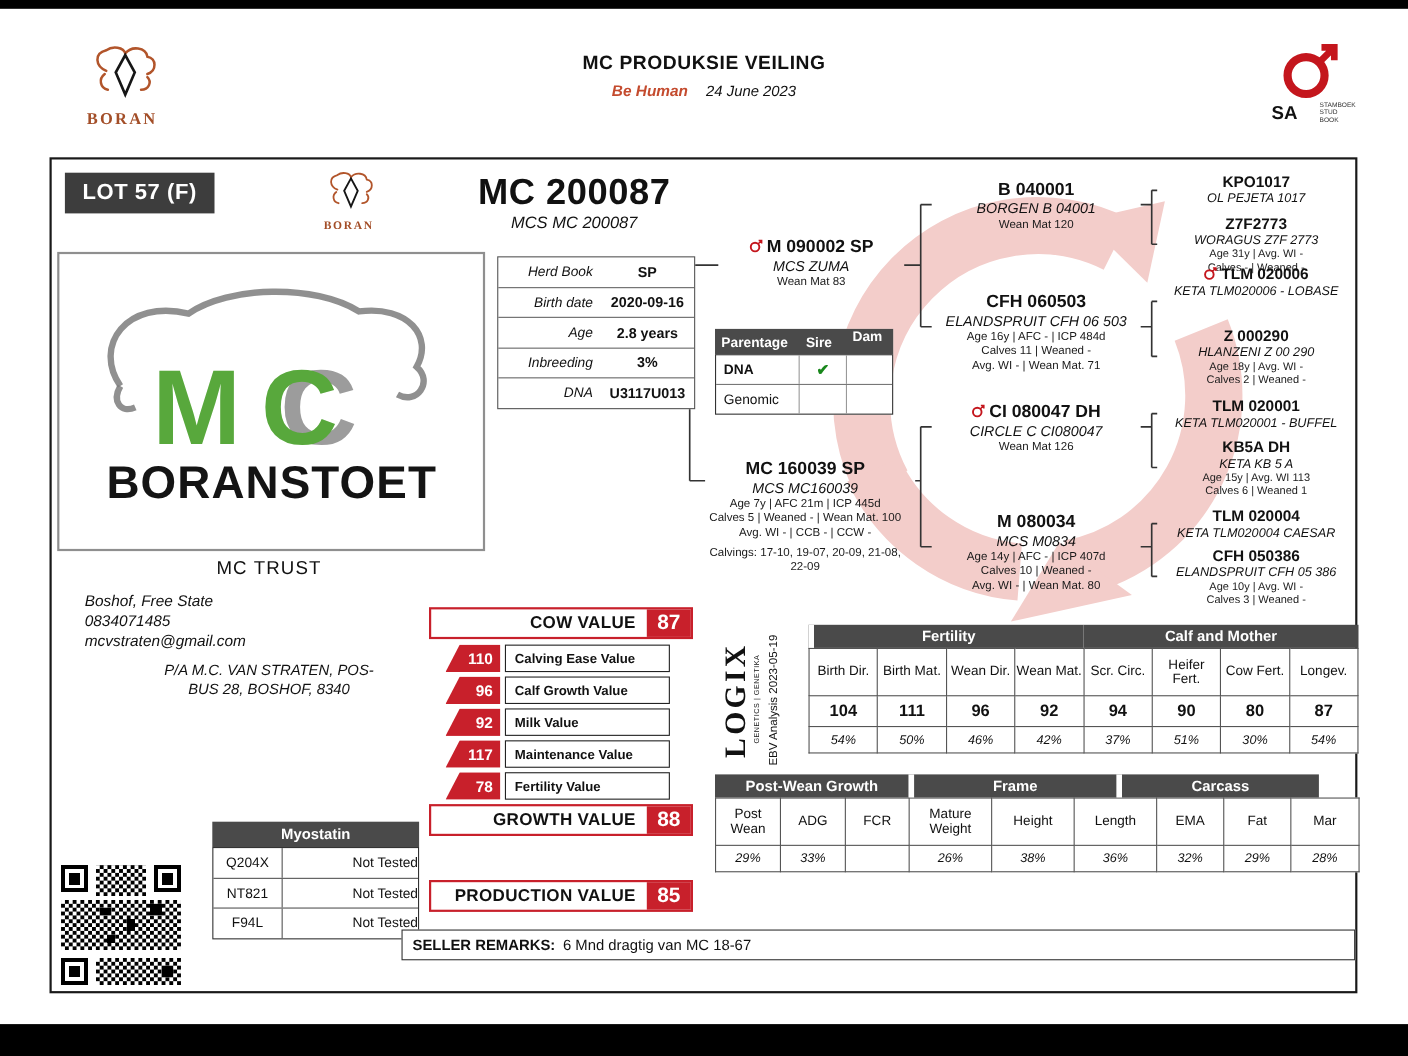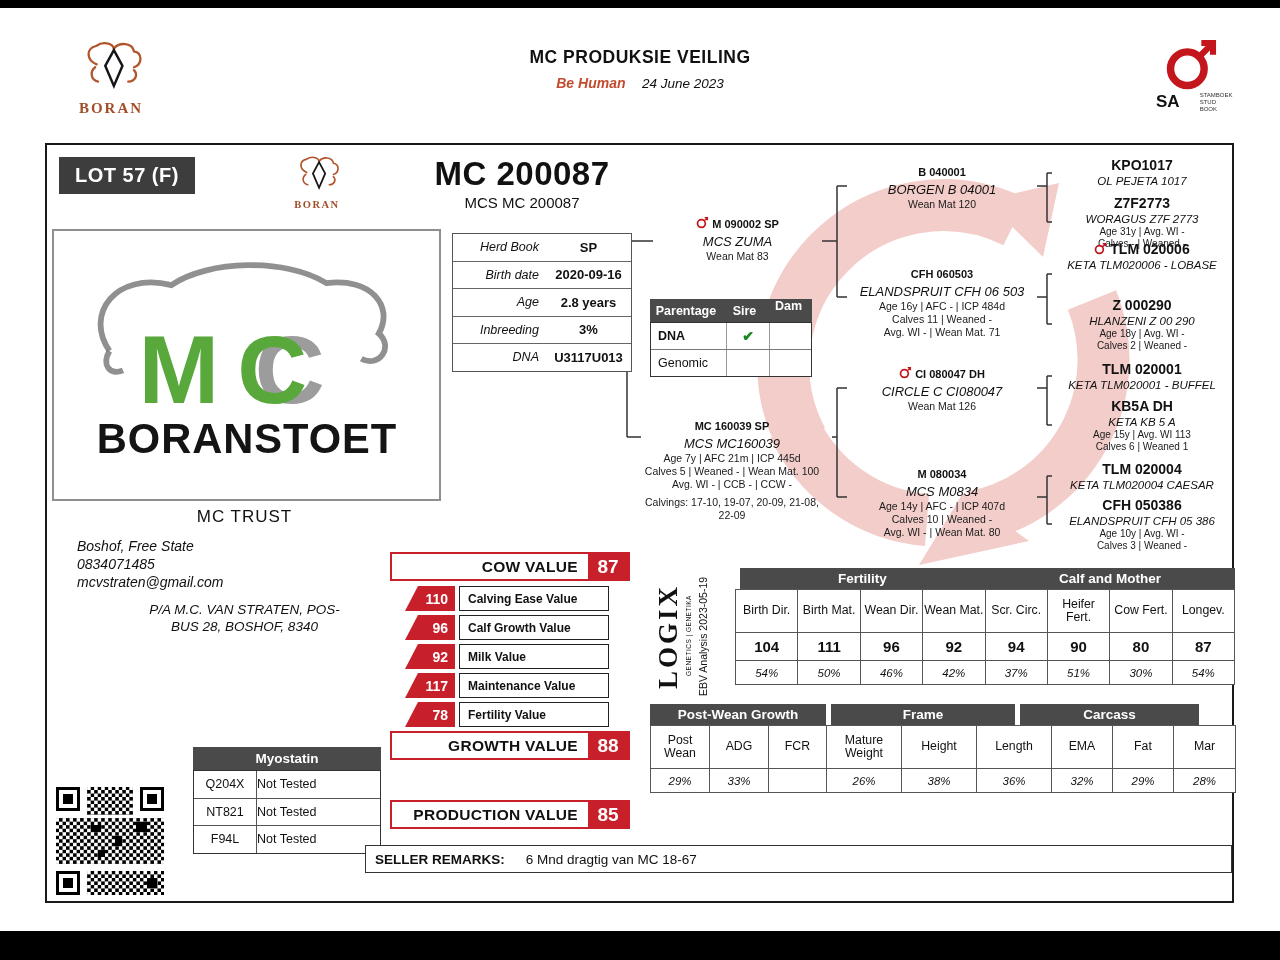--- a/index.html
+++ b/index.html
@@ -6,21 +6,21 @@
   body{width:1280px;height:960px;position:relative;background:#fff;
        font-family:"Liberation Sans",sans-serif;color:#111;overflow:hidden}
   .abs{position:absolute}
   .black-bar{position:absolute;left:0;width:1280px;background:#000}
   .card{position:absolute;left:45px;top:143px;width:1185px;height:756px;border:2.5px solid #191919}
   .overlay{position:absolute;left:0;top:0}
 
   .lot-badge{position:absolute;left:12px;top:12px;background:#3d3d3d;color:#fff;
              font-size:20px;font-weight:bold;padding:7px 16px;letter-spacing:.5px}
   .animal-id{font-size:33px;font-weight:bold;letter-spacing:.5px;text-align:center}
-  .animal-name{font-size:15px;text-align:center;margin-top:1px}
+  .animal-name{font-size:15px;font-style:italic;text-align:center;margin-top:1px}
 
   .photo-box{position:absolute;left:5px;top:84px;width:385px;height:268px;border:2px solid #8f8f8f;
              display:flex;align-items:center;justify-content:center;background:#fff}
 
   .owner-name{position:absolute;left:5px;top:362px;width:385px;text-align:center;
               font-size:17px;letter-spacing:1px}
   .contact{position:absolute;left:30px;top:392px;font-style:italic;font-size:14px;line-height:18px}
   .address{position:absolute;left:5px;top:456px;width:385px;text-align:center;
            font-style:italic;font-size:13.5px;line-height:17px}
 
@@ -35,21 +35,21 @@
               height:23px;align-items:center;text-align:center}
   .par-body{border:1.5px solid #333}
   .par-row{display:flex;height:26px;align-items:center;border-bottom:1px solid #777}
   .par-row:last-child{border-bottom:none}
   .pc1{width:72px}.pc2{width:45px;border-left:1px solid #999;align-self:stretch;display:flex;align-items:center;justify-content:center}
   .pc3{width:43px;border-left:1px solid #999;align-self:stretch}
   .par-label{padding-left:7px;font-weight:bold;font-size:12.5px}
   .check{color:#18871b;font-weight:bold;font-size:14px}
 
   .ped{position:absolute;text-align:center;z-index:2}
-  .ped .pid{font-weight:bold;font-size:11px;line-height:19px}
+  .ped .pid{font-weight:bold;font-size:16px;line-height:19px}
   .ped .pname{font-style:italic;font-size:13px;line-height:16px}
   .ped .pline{font-size:10.5px;line-height:13px;color:#1a1a1a}
   .ped.sm .pid{font-size:14px;line-height:17px}
   .ped.sm .pname{font-style:italic;font-size:11.5px;line-height:14px}
   .ped.sm .pline{font-size:10px;line-height:12px}
   .g2{left:800px;width:190px}
   .g3{left:1005px;width:180px}
   .mini{width:13px;height:13px;vertical-align:-1px;margin-right:3px}
 
   .big-bar{position:absolute;width:240px;height:29px;border:2px solid #c8202b;background:#fff;
@@ -79,26 +79,26 @@
   .acc-row td{height:23px;font-style:italic;font-size:11.5px}
 
   .myo{position:absolute;left:146px;top:602px;width:188px;z-index:2}
   .myo-head{background:#4a4a4a;color:#fff;font-weight:bold;font-size:13.5px;height:23px;
             line-height:23px;text-align:center}
   .myo-body{border:1.5px solid #333;background:#fff}
   .myo-row{display:flex;height:26.5px;align-items:center;border-bottom:1px solid #555}
   .myo-row:last-child{border-bottom:none}
   .myo-gene{width:62px;text-align:center;font-size:12.5px;border-right:1px solid #555;
             align-self:stretch;display:flex;align-items:center;justify-content:center}
-  .myo-result{flex:1;text-align:left;font-size:12.5px}
+  .myo-result{flex:1;text-align:right;font-size:12.5px}
 
   .remarks{position:absolute;left:318px;top:700px;width:867px;height:28px;border:1.6px solid #333;
            display:flex;align-items:center;padding-left:9px;box-sizing:border-box;font-size:13.5px;
            background:#fff;z-index:2}
-  .remarks b{margin-right:21px}
+  .remarks b{margin-right:7px}
   .serif{font-family:"Liberation Serif",serif}
 </style>
 </head>
 <body>
 
 <svg width="0" height="0" style="position:absolute" aria-hidden="true">
   <defs>
     <symbol id="brandmark" viewBox="0 0 24 24">
       <circle cx="10" cy="14" r="7.2" fill="none" stroke="#c4161d" stroke-width="3.2"></circle>
       <path d="M15 9 L21 3 M16 3 H21 V8" fill="none" stroke="#c4161d" stroke-width="2.6"></path>

